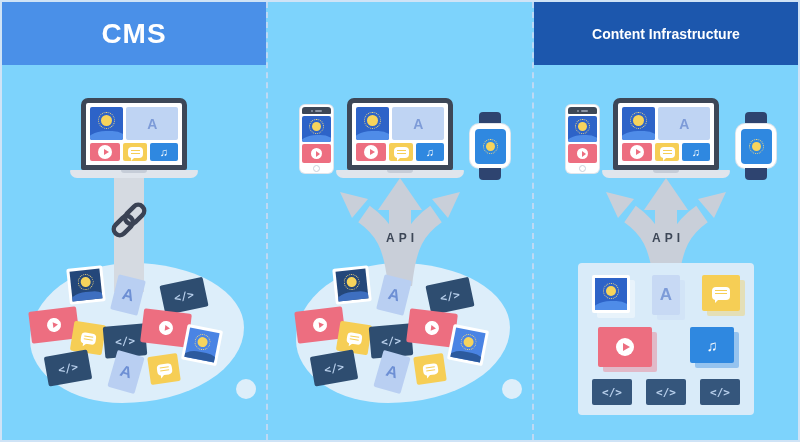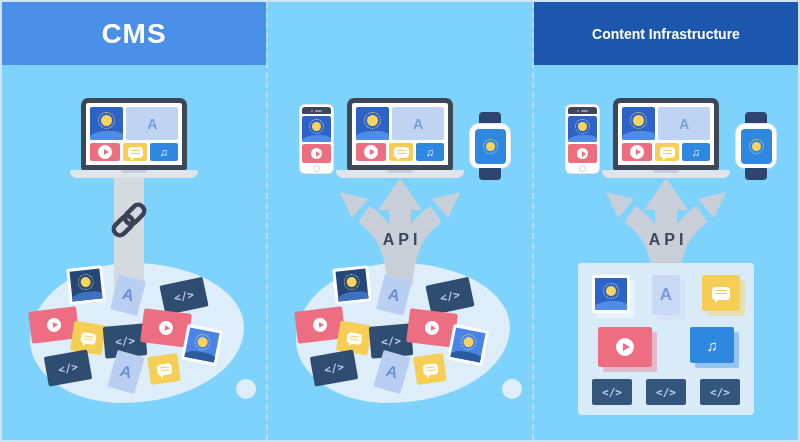--- a/index.html
+++ b/index.html
@@ -58,21 +58,21 @@
   .w-case{ width:40px; height:44px; background:#fff; border-radius:9px; box-shadow:0 0 0 1px #e0e5ec; display:flex; align-items:center; justify-content:center; }
   .w-screen{ width:31px; height:35px; background:#2f88e0; border-radius:4px; display:flex; align-items:center; justify-content:center; }
   .w-screen .sun{ width:9px; height:9px; }
 
   
   .pillar{ position:absolute; left:112px; top:174px; width:30px; height:116px; background:#d5dae1; z-index:1; }
   .chain{ position:absolute; left:107px; top:196px; z-index:2; }
 
   
   .trident{ position:absolute; left:50%; transform:translateX(-50%); top:176px; z-index:1; }
-  .api{ position:absolute; top:229px; left:0; width:100%; text-align:center; font-size:16px; font-weight:bold; letter-spacing:4px; color:#3d4757; z-index:3; text-indent:4px; }
+  .api{ position:absolute; top:229px; left:0; width:100%; text-align:center; font-size:12px; font-weight:bold; letter-spacing:4px; color:#3d4757; z-index:3; text-indent:4px; }
 
   
   .blob{ position:absolute; left:28px; top:261px; width:214px; height:140px; background:#ddeefa; border-radius:48% 52% 57% 43% / 55% 46% 54% 45%; z-index:0; }
   .blob::after{ content:''; position:absolute; right:-12px; bottom:4px; width:20px; height:20px; border-radius:50%; background:#ddeefa; }
   .bt{ position:absolute; z-index:2; border-radius:2px; display:flex; align-items:center; justify-content:center; }
   .img-card{ background:#fff; padding:3px; border-radius:2px; }
   .img-face{ width:100%; height:100%; position:relative; display:flex; align-items:center; justify-content:center; overflow:hidden; }
   .img-face.dark{ background:#24477a; } .img-face.dark .wave{ background:#3e6fc0; }
   .img-face.mid{ background:#4a84e4; } .img-face.mid .wave{ background:#2c5a9e; }
   .img-face.std{ background:#2d63c8; }

